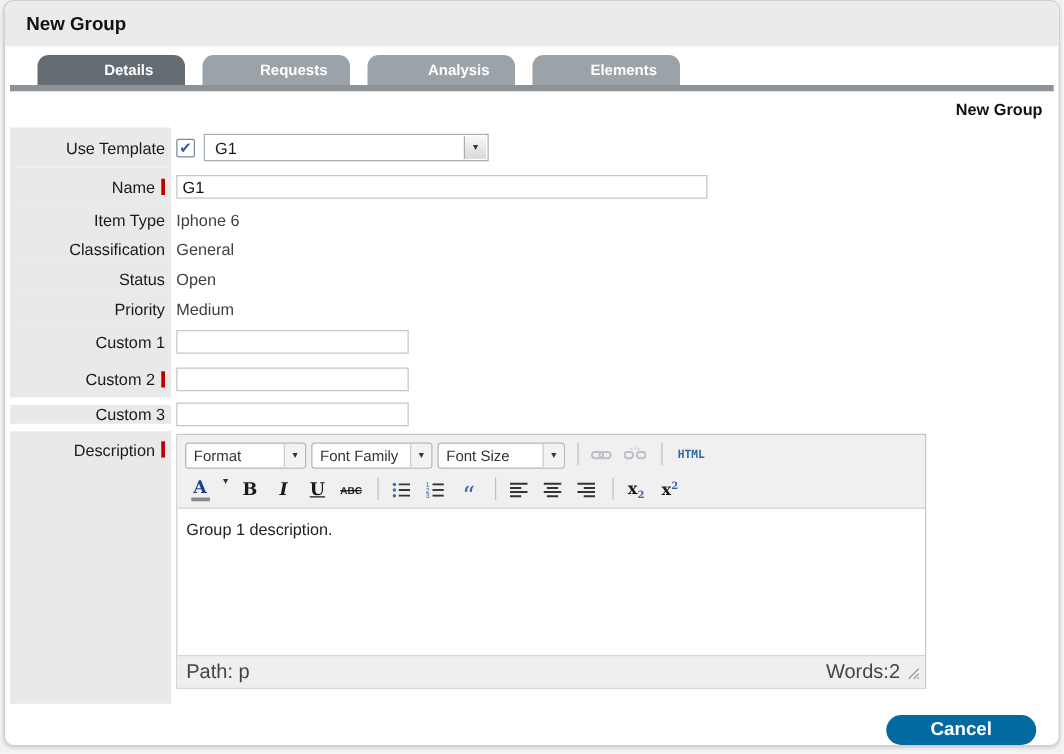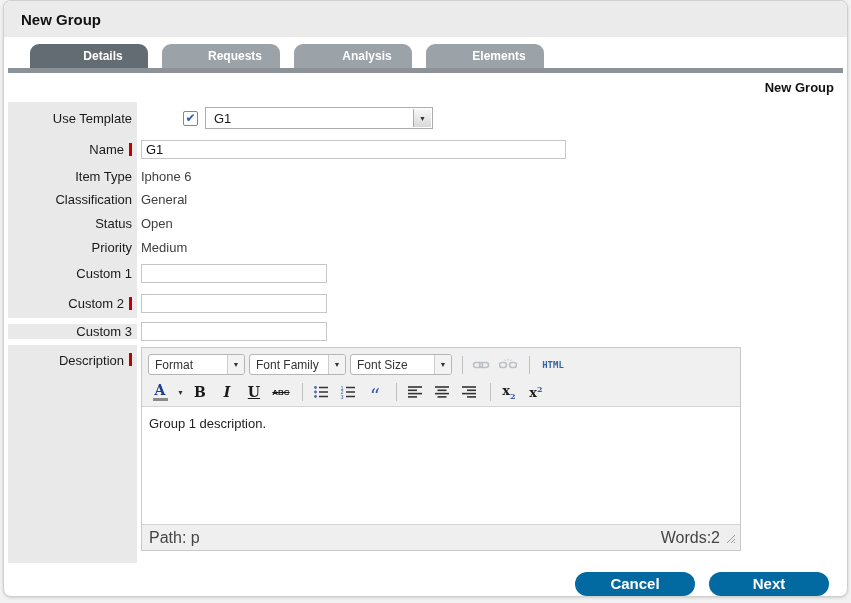--- a/index.html
+++ b/index.html
@@ -43,21 +43,21 @@
   .lcell {
     width: 129px; flex: none; background: #e9e9e9;
     display: flex; justify-content: flex-end; align-items: center;
     padding-right: 5px; font-size: 13px; color: #1a1a1a;
   }
   .req {
     display: inline-block; width: 3px; height: 13px;
     background: #c00000; margin-left: 5px; flex: none;
   }
   .fcell { flex: 1; display: flex; align-items: center; padding-left: 4px; }
-  .r-ut   { height: 32px; gap: 42px; }
+  .r-ut   { height: 32px; }
   .r-name { height: 31px; }
   .r-item { height: 23px; }
   .r-class{ height: 23px; }
   .r-status{ height: 24px; }
   .r-prio { height: 24px; }
   .r-c1   { height: 29px; }
   .r-c2   { height: 30px; }
   .r-c3   { height: 27px; align-items: center; }
   .r-desc { height: 218px; }
   .r-desc .lcell { align-items: flex-start; padding-top: 8px; padding-left: 8px; }
@@ -87,21 +87,21 @@
   
   .text-input {
     height: 19px; border: 1px solid #c6c6c6; background: #fff;
     font-size: 13px; padding: 0 4px; font-family: inherit; color: #111;
   }
   .name-input { width: 425px; }
   .custom-input { width: 186px; }
   
   .editor { width: 600px; border: 1px solid #c9c9c9; background: #fff; }
   .ed-toolbar { background: #f0f0f0; padding: 6px 4px 4px 6px; border-bottom: 1px solid #d5d5d5; }
-  .tb-row { display: flex; align-items: center; }
+  .tb-row { display: flex; }
   .tb-row1 { margin-bottom: 7px; }
   .combo {
     height: 21px; border: 1px solid #b5b5b5; border-radius: 3px; background: #fff;
     font-size: 12px; color: #333; display: flex; align-items: center;
     padding-left: 6px; margin-right: 4px; cursor: pointer; overflow: hidden;
   }
   .combo-format { width: 97px; } .combo-family { width: 97px; } .combo-size { width: 102px; }
   .combo-arrow {
     margin-left: auto; width: 17px; height: 100%; flex: none;
     border-left: 1px solid #ccc; background: #f3f3f3;
@@ -417,16 +417,15 @@
           </div>
         </div>
 
       </div>
     </div>
 
   </div>
 
   <div class="footer">
     <div class="pill-btn">Cancel</div>
-    <div class="pill-btn">Next</div>
   </div>
 
 </div>
 
 </body></html>

